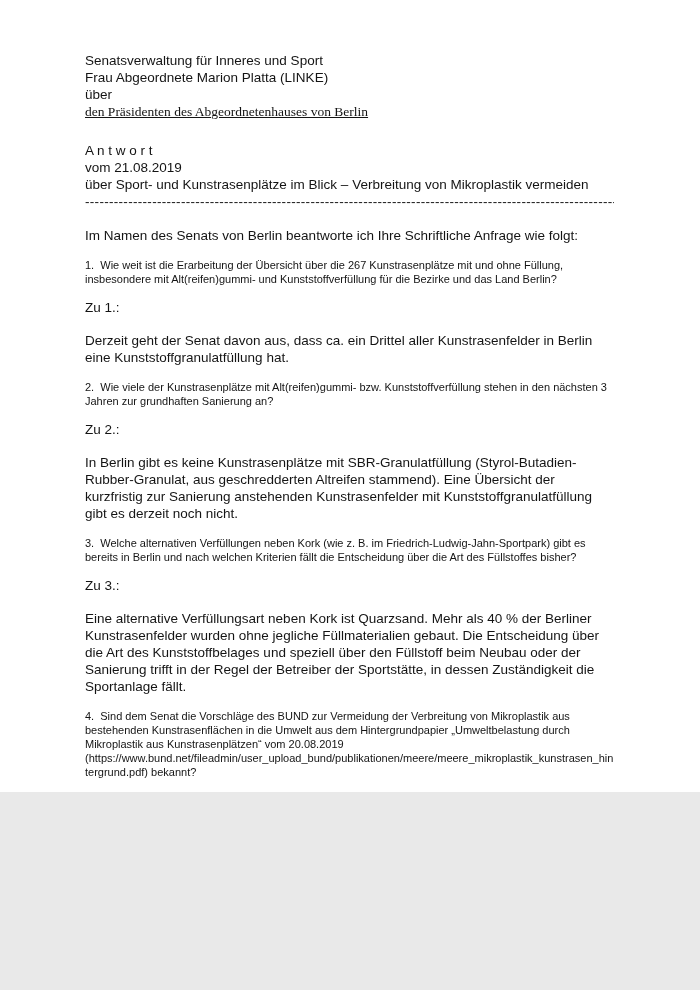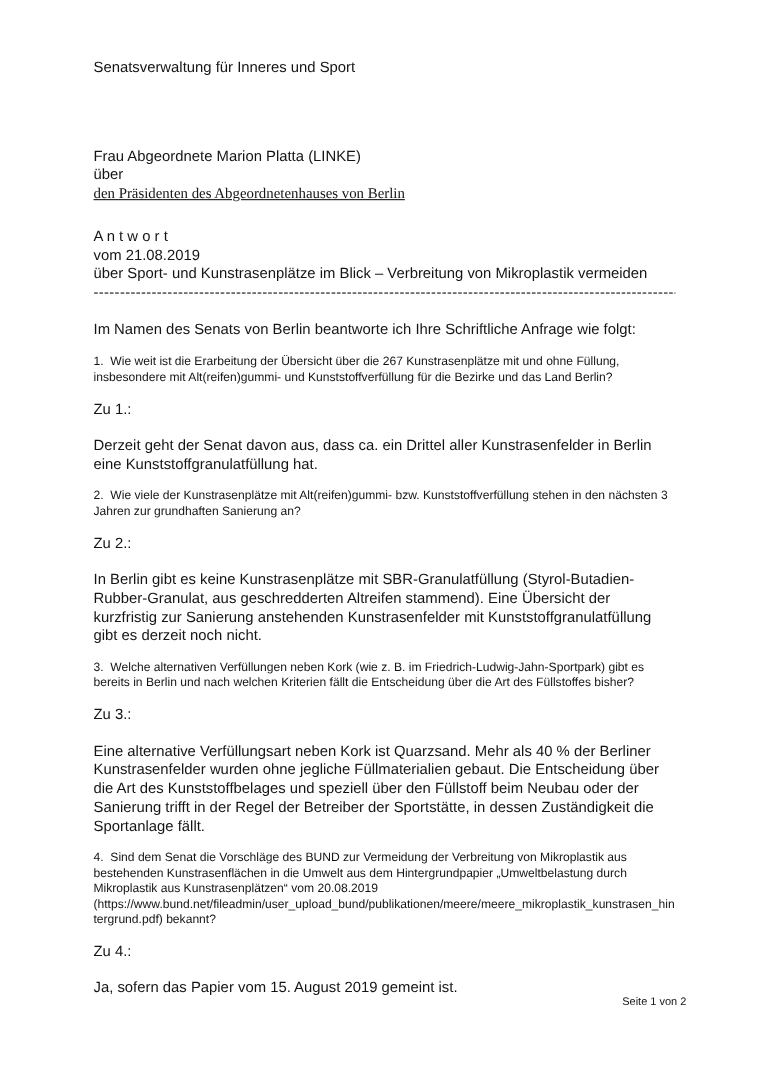--- a/index.html
+++ b/index.html
@@ -1,28 +1,28 @@
 <!DOCTYPE html>
 <html><head>
 <meta charset="utf-8">
 <style>
   html,body{margin:0;padding:0;background:#e9e9e9;}
   .page{
-    width:700px;height:990px;position:relative;margin:0 auto;
+    width:700px;height:792px;position:relative;margin:0 auto;
     background:#ffffff;
     font-family:"Liberation Sans","DejaVu Sans",sans-serif;
     color:#141414;
     box-sizing:border-box;
     padding:52px 86px 0 85px;
     font-size:13.5px;
     line-height:17px;
     overflow:hidden;
   }
   .doc-header{}
-  .recipient{margin-top:64px;}
+  .recipient{}
   .underline{text-decoration:underline;font-family:Liberation Serif, serif;}
   .via{margin-top:15px;}
   .answer-head{margin-top:22px;}
   .divider{white-space:nowrap;overflow:hidden;letter-spacing:0.3px;}
   .intro{margin-top:17px;}
   .question{
     font-size:11px;line-height:14px;margin-top:14px;
     white-space:pre-wrap;overflow-wrap:break-word;word-break:break-word;
   }
   .zu{margin-top:13px;}

